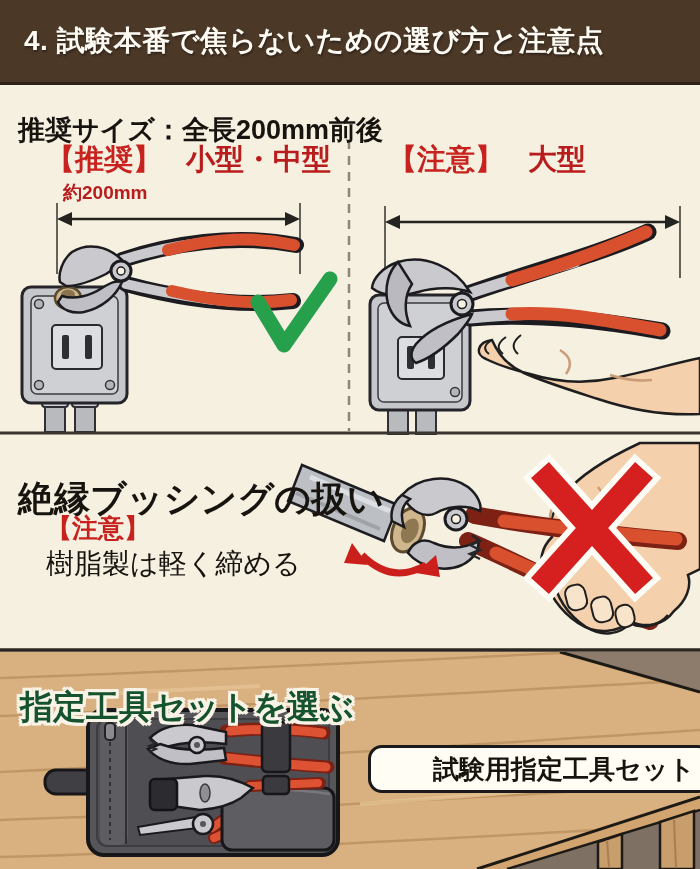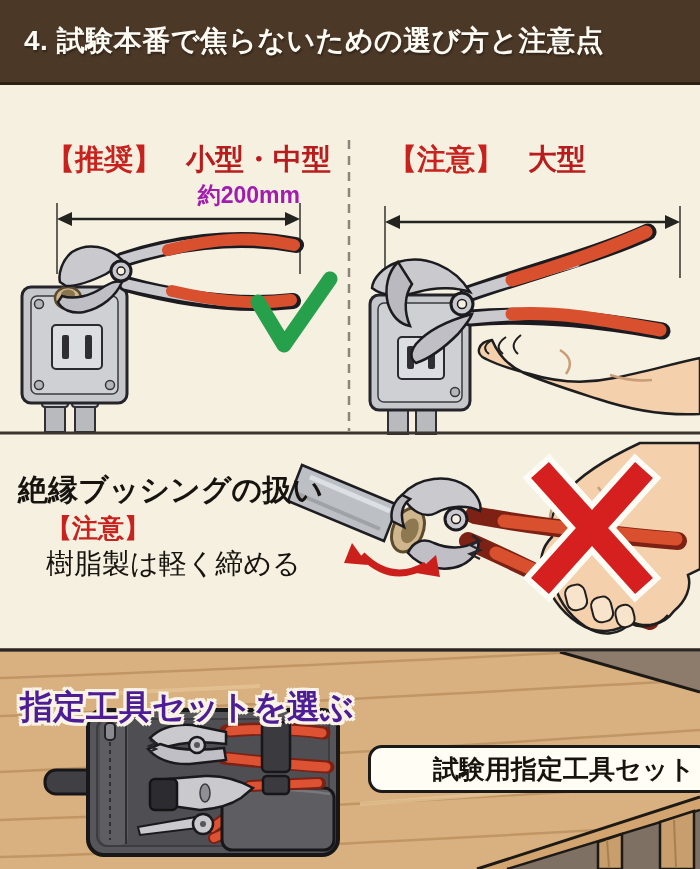--- a/index.html
+++ b/index.html
@@ -13,25 +13,25 @@
   .hdr h1{margin:0 0 0 24px;color:#fdfbf4;font-size:28px;font-weight:700;letter-spacing:0.5px;
           text-shadow:1px 2px 2px rgba(0,0,0,.35);}
   
   .sec1{left:0;top:82px;width:700px;height:353px;}
   .sec2{left:0;top:435px;width:700px;height:217px;}
   .sec3{left:0;top:652px;width:700px;height:217px;background:#d9b07f;}
   .h2a{left:18px;top:8px;font-size:27px;font-weight:700;color:#17140f;}
   .tagrow{display:flex;align-items:baseline;gap:24px;font-size:29px;font-weight:700;}
   .tag{color:#c8221f;}
   .typ{color:#b91c1c;}
-  .meas{font-size:23px;font-weight:700;color:#a21caf;text-align:right;}
-  .h2b{left:18px;top:10px;font-size:30px;font-weight:700;color:#17140f;}
+  .meas{font-size:19px;font-weight:700;color:#b91c1c;text-align:left;}
+  .h2b{left:18px;top:10px;font-size:36px;font-weight:700;color:#17140f;}
   .tag2{left:46px;top:76px;font-size:26px;font-weight:700;color:#c8221f;}
   .note2{left:46px;top:110px;font-size:28px;font-weight:400;color:#17140f;}
-  .h2c{left:20px;top:6px;font-size:33px;font-weight:700;color:#4c1d95;
+  .h2c{left:20px;top:6px;font-size:33px;font-weight:700;color:#14532d;
        text-shadow:-3px -3px 0 #f8f3e6,3px -3px 0 #f8f3e6,-3px 3px 0 #f8f3e6,3px 3px 0 #f8f3e6,
                    0 -3px 0 #f8f3e6,0 3px 0 #f8f3e6,-3px 0 0 #f8f3e6,3px 0 0 #f8f3e6;}
   .lblbox{left:368px;top:93px;width:290px;height:42px;background:#fffdf4;border:3.5px solid #1a1a1a;
           border-radius:14px;display:flex;align-items:center;justify-content:center;
           font-size:26px;font-weight:700;color:#17140f;padding-left:48px;}
 </style>
 </head>
 <body>
 
 <div class="stage">
@@ -119,20 +119,21 @@
 
       <g>
         <path d="M492,258 C478,260 474,272 486,277 C498,283 514,288 530,292 C556,300 586,302 614,296 C644,290 672,282 700,276 L700,332 C664,334 628,327 598,317 C570,308 544,300 524,291 C508,284 498,272 492,258 Z" fill="#f4d0ac" stroke="#1e1e1e" stroke-width="2.5"></path>
         <path d="M492,258 q-12,7 -3,14 M506,255 q-13,9 -3,17 M521,253 q-13,10 -3,19" fill="none" stroke="#1e1e1e" stroke-width="2"></path>
         <path d="M560,268 q16,10 6,24 M610,293 q22,7 42,5" fill="none" stroke="#c99d77" stroke-width="2.5"></path>
       </g>
 
       <line x1="0" y1="351" x2="700" y2="351" stroke="#3a352e" stroke-width="3"></line>
     </svg>
 
+    <h2 class="abs h2a">推奨サイズ：全長200mm前後</h2>
     <div class="abs tagrow" style="left:46px;top:58px">
       <span class="tag">【推奨】</span>
       <span class="typ">小型・中型</span>
     </div>
     <div class="abs tagrow" style="left:388px;top:58px">
       <span class="tag">【注意】</span>
       <span class="typ">大型</span>
     </div>
     <div class="abs meas" style="left:63px;top:98px;width:237px">約200mm</div>
   </section>

